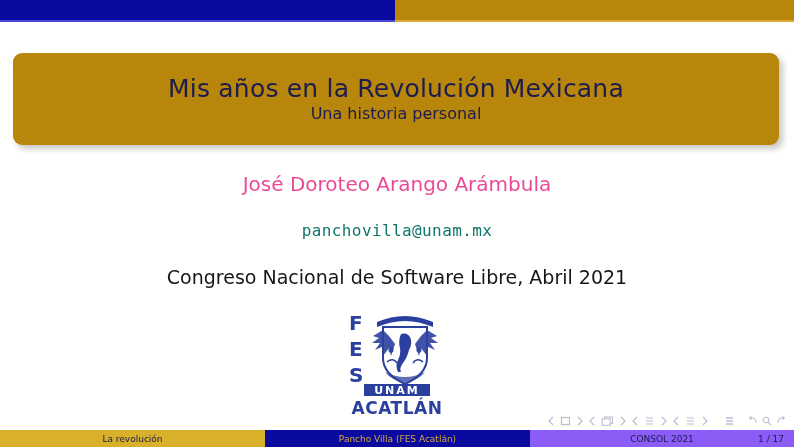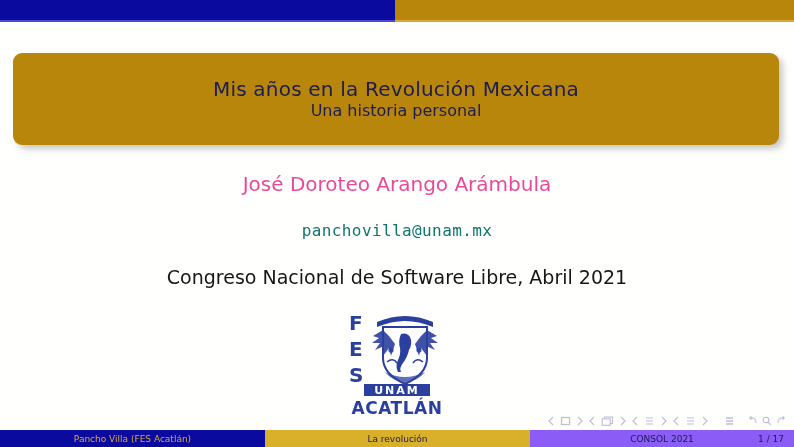--- a/index.html
+++ b/index.html
@@ -61,21 +61,21 @@
     background: #b8860b;
     border-radius: 9px;
     box-shadow: 4px 4px 6px rgba(0,0,0,0.22);
     display: flex;
     flex-direction: column;
     align-items: center;
     justify-content: center;
     box-sizing: border-box;
   }
   .title-main {
-    font-size: 20px;
+    font-size: 25px;
     color: #1c1c4e;
     font-family: "DejaVu Sans", sans-serif;
     letter-spacing: 0.2px;
     line-height: 1.15;
     text-align: left;
   }
   .title-sub {
     font-size: 16px;
     color: #1c1c4e;
     font-family: "DejaVu Sans", sans-serif;
@@ -292,21 +292,21 @@
     <svg width="10" height="10" viewBox="0 0 10 10">
         <circle cx="4" cy="4" r="2.8" stroke="#5b5b9e" stroke-width="1.1" fill="none"></circle>
         <path d="M6.2 6.2 L9 9" stroke="#5b5b9e" stroke-width="1.1"></path>
       </svg>
     <svg width="10" height="10" viewBox="0 0 10 10">
         <path d="M2 7 Q2 2 6 2 L8.5 2 M8.5 2 L6.5 0.5 M8.5 2 L6.5 3.5" stroke="#5b5b9e" stroke-width="1.1" fill="none"></path>
       </svg>
   </div>
 
   <div class="footer">
+    <div class="foot-seg foot-title">La revolución</div>
     <div class="foot-seg foot-author">Pancho Villa  (FES Acatlán)</div>
-    <div class="foot-seg foot-title">La revolución</div>
     <div class="foot-seg foot-right">
       <span class="foot-inst">CONSOL 2021</span>
       <span class="foot-page">1 / 17</span>
     </div>
   </div>
 
 </div>
 
 </body></html>

